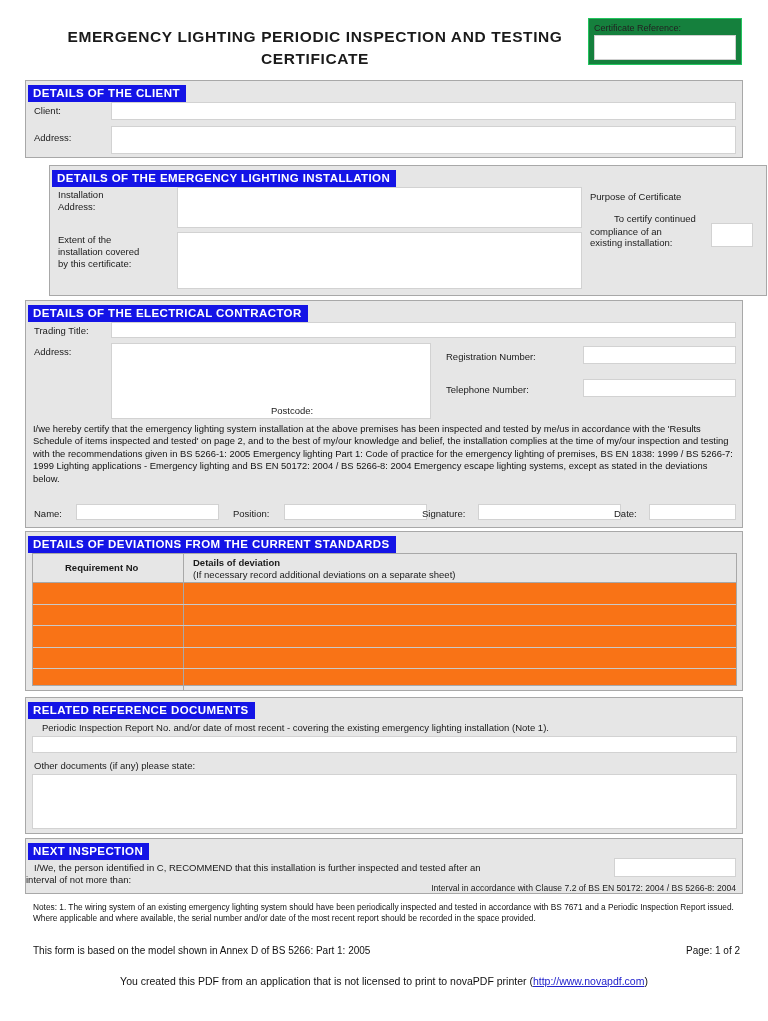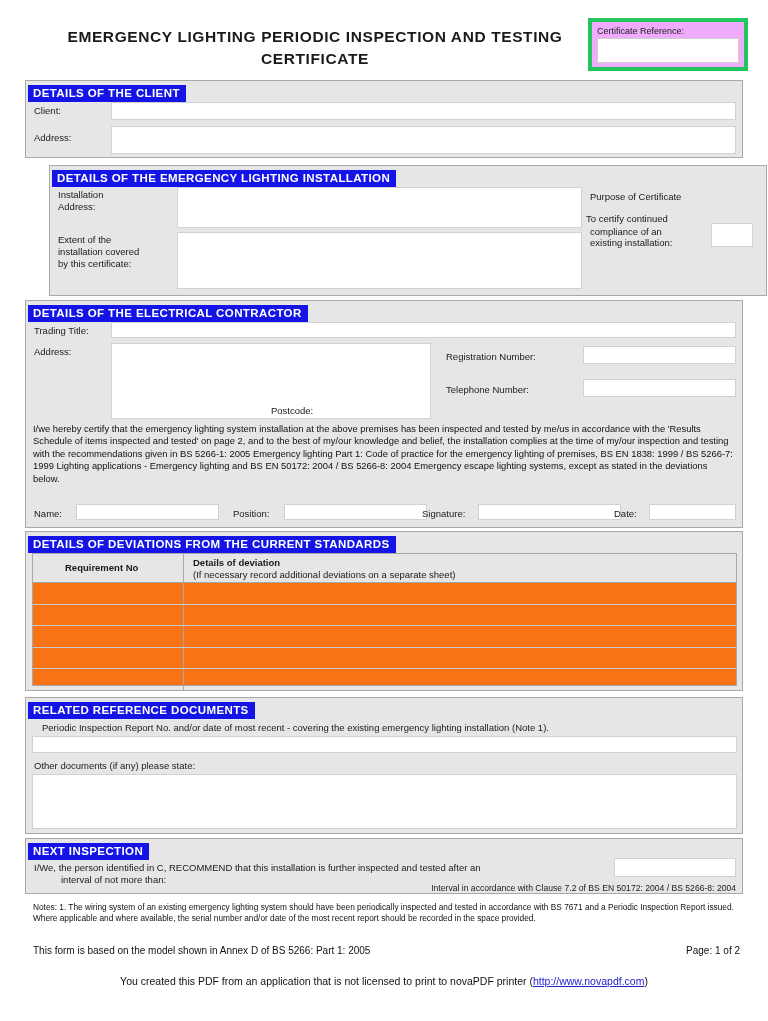--- a/index.html
+++ b/index.html
@@ -18,21 +18,21 @@
   }
   .title{
     position:absolute;left:20px;top:14px;width:540px;
     text-align:center;
     font-size:15.5px;font-weight:bold;letter-spacing:0.6px;
     line-height:22px;
     color:#1a1a1a;
   }
   .certref{
     position:absolute;left:563px;top:6px;width:152px;height:45px;
-    background:#f0abfc;border:4px solid #22c55e;
+    background:#15803d;border:1px solid #22c55e;
   }
   .certref .lbl{
     font-size:9px;padding:4px 0 0 5px;color:#222;
   }
   .certref .inp{
     position:absolute;left:5px;top:16px;width:140px;height:23px;
     background:#fff;border:1px solid #cfcfcf;
   }
 
   
@@ -140,21 +140,21 @@
     <div class="lab" style="left:8px;top:23px;">Installation</div>
     <div class="lab" style="left:8px;top:35px;">Address:</div>
     <div class="fld" style="left:127px;top:21px;width:405px;height:41px;"></div>
 
     <div class="lab" style="left:8px;top:68px;">Extent of the</div>
     <div class="lab" style="left:8px;top:80px;">installation covered</div>
     <div class="lab" style="left:8px;top:92px;">by this certificate:</div>
     <div class="fld" style="left:127px;top:66px;width:405px;height:57px;"></div>
 
     <div class="lab" style="left:540px;top:25px;">Purpose of Certificate</div>
-    <div class="lab" style="left:536px;top:47px;">To certify continued</div>
+    <div class="lab" style="left:564px;top:47px;">To certify continued</div>
     <div class="lab" style="left:540px;top:60px;">compliance of an</div>
     <div class="lab" style="left:540px;top:71px;">existing installation:</div>
     <div class="fld" style="left:661px;top:57px;width:42px;height:24px;"></div>
   </div>
 
   <div class="section" id="sec-contractor">
     <div class="secbar">
       <span>DETAILS OF THE ELECTRICAL CONTRACTOR</span>
     </div>
 
@@ -233,21 +233,21 @@
     <div class="fld" style="left:6px;top:38px;width:705px;height:17px;"></div>
     <div class="lab" style="left:8px;top:62px;">Other documents (if any) please state:</div>
     <div class="fld" style="left:6px;top:76px;width:705px;height:55px;"></div>
   </div>
 
   <div class="section" id="sec-next">
     <div class="secbar">
       <span>NEXT INSPECTION</span>
     </div>
     <div class="lab" style="left:8px;top:23px;">I/We, the person identified in C, RECOMMEND that this installation is further inspected and tested after an</div>
-    <div class="lab" style="left:15px;top:35px;padding-left:20px;">interval of not more than:</div>
+    <div class="lab" style="left:0;top:35px;">interval of not more than:</div>
     <div class="fld" style="left:588px;top:19px;width:122px;height:19px;"></div>
     <div class="lab" style="left:260px;top:43px;width:450px;text-align:right;font-size:8.6px;">Interval in accordance with Clause 7.2 of BS EN 50172: 2004 / BS 5266-8: 2004</div>
   </div>
 
   <div class="notes">Notes:  1. The wiring system of an existing emergency lighting system should have been periodically inspected and tested in accordance with BS 7671 and a Periodic Inspection Report issued. Where applicable and where available, the serial number and/or date of the most recent report should be recorded in the space provided.</div>
   <div class="basedon">This form is based on the model shown in Annex D of BS 5266: Part 1: 2005</div>
   <div class="pageno">Page: 1 of 2</div>
   <div class="watermark"><span>You created this PDF from an application that is not licensed to print to novaPDF printer (</span><a href="#">http://www.novapdf.com</a><span>)</span></div>
 
 </div>

